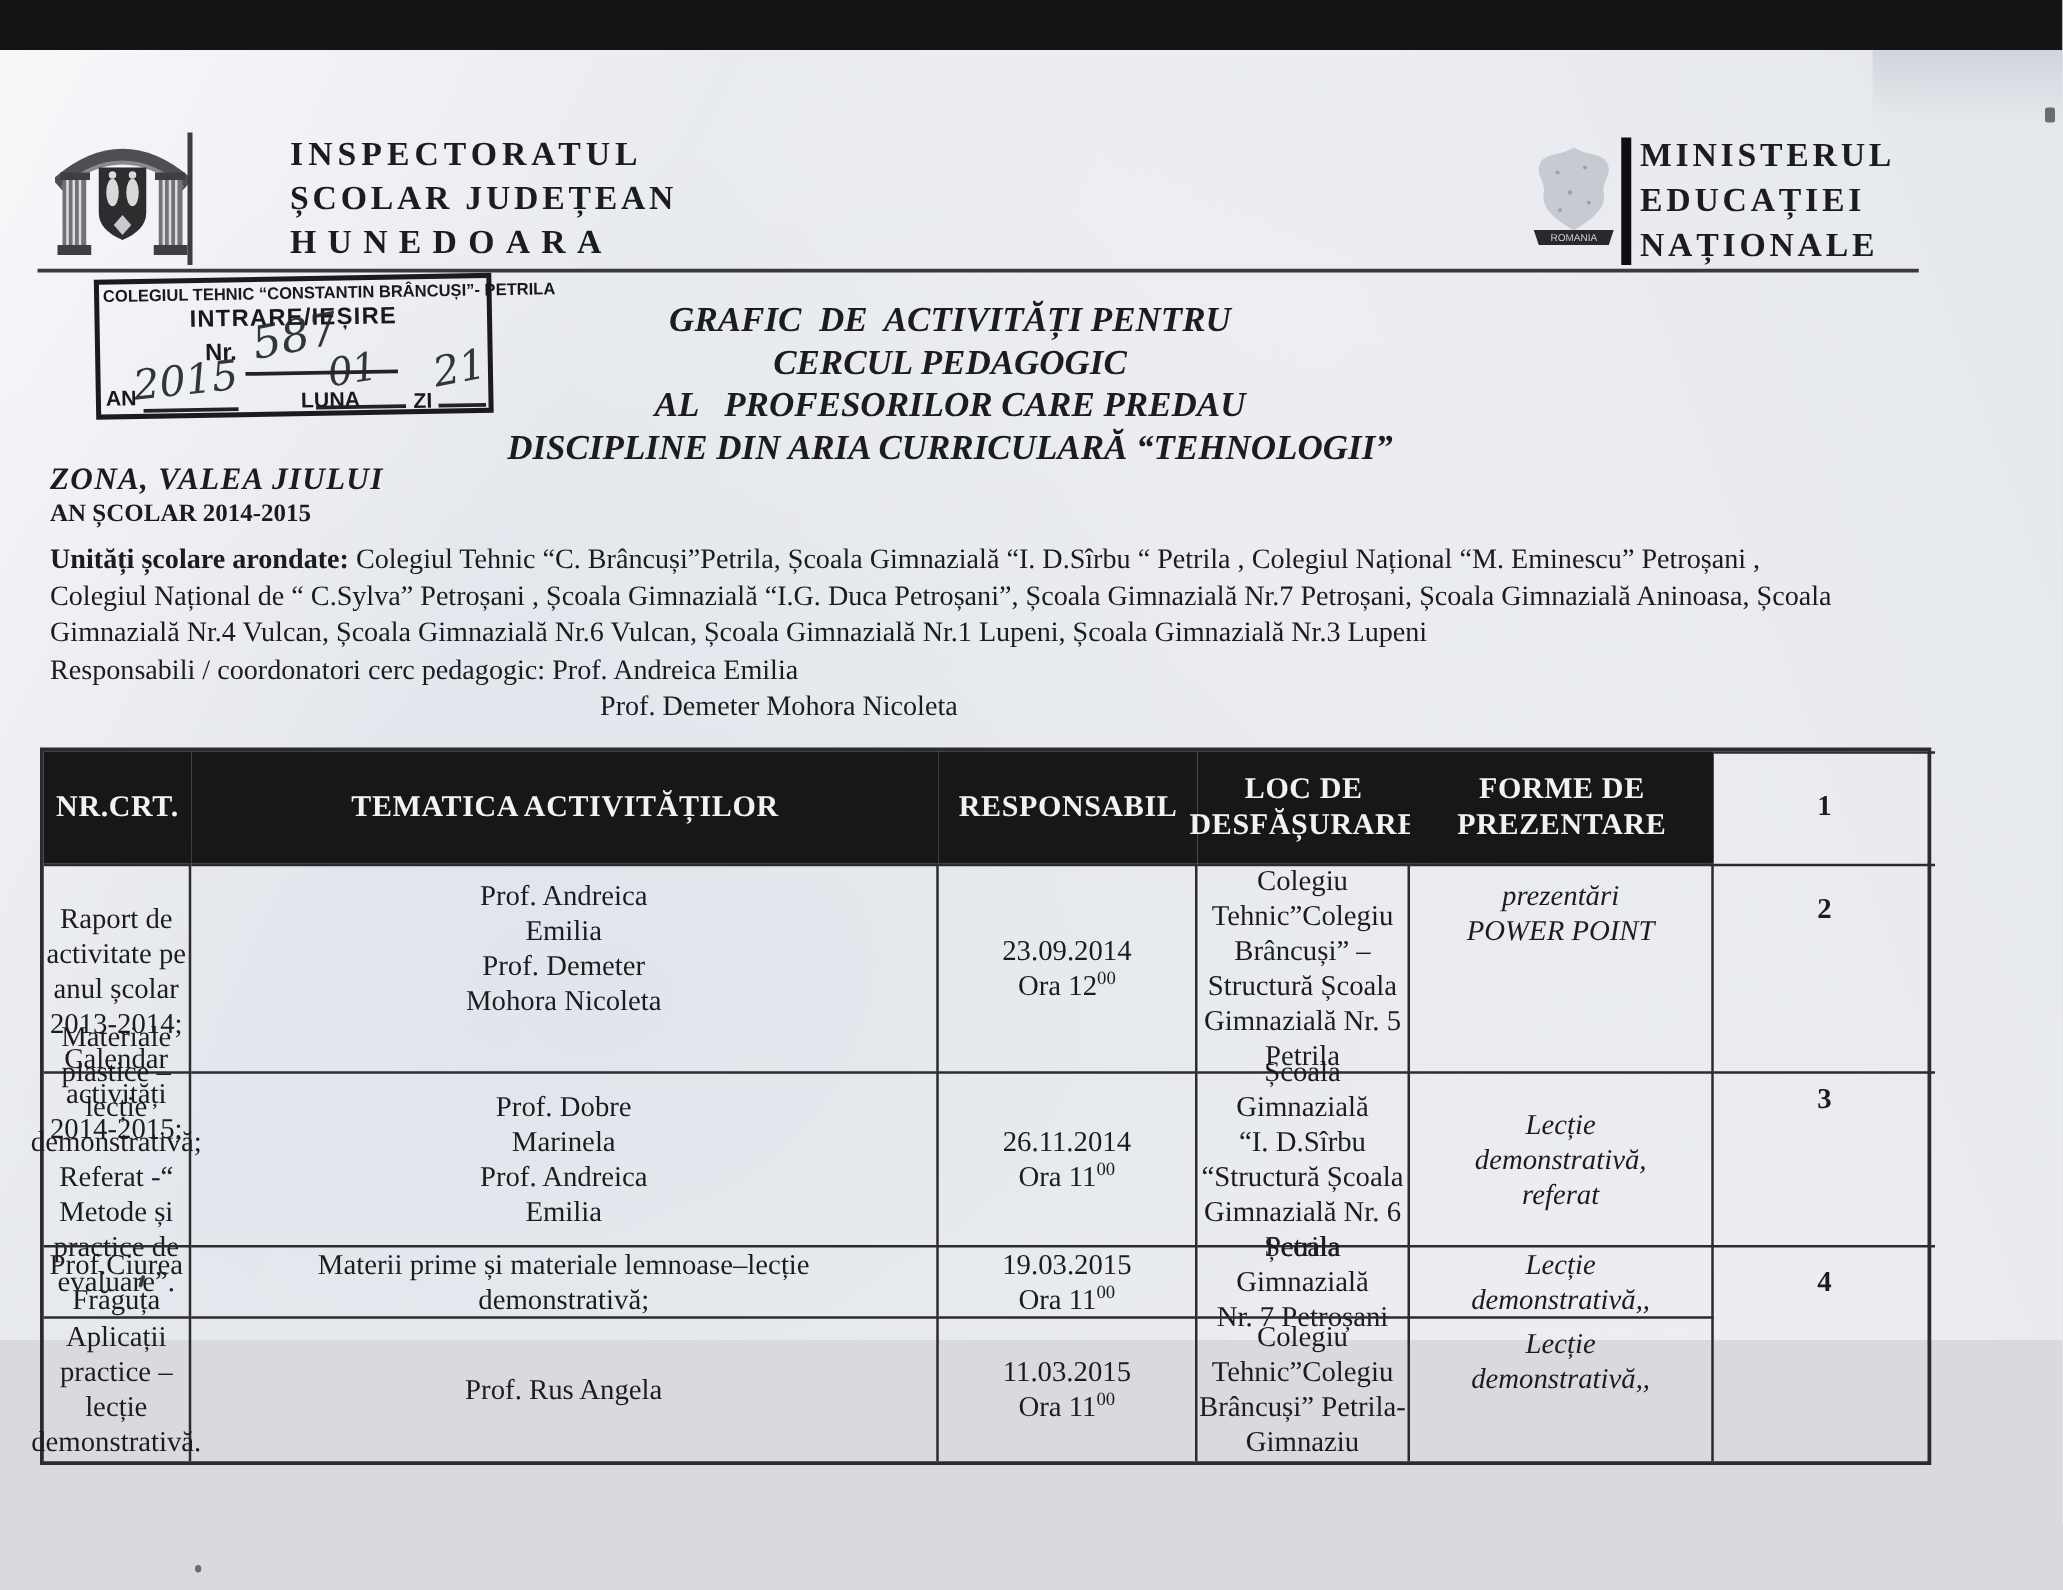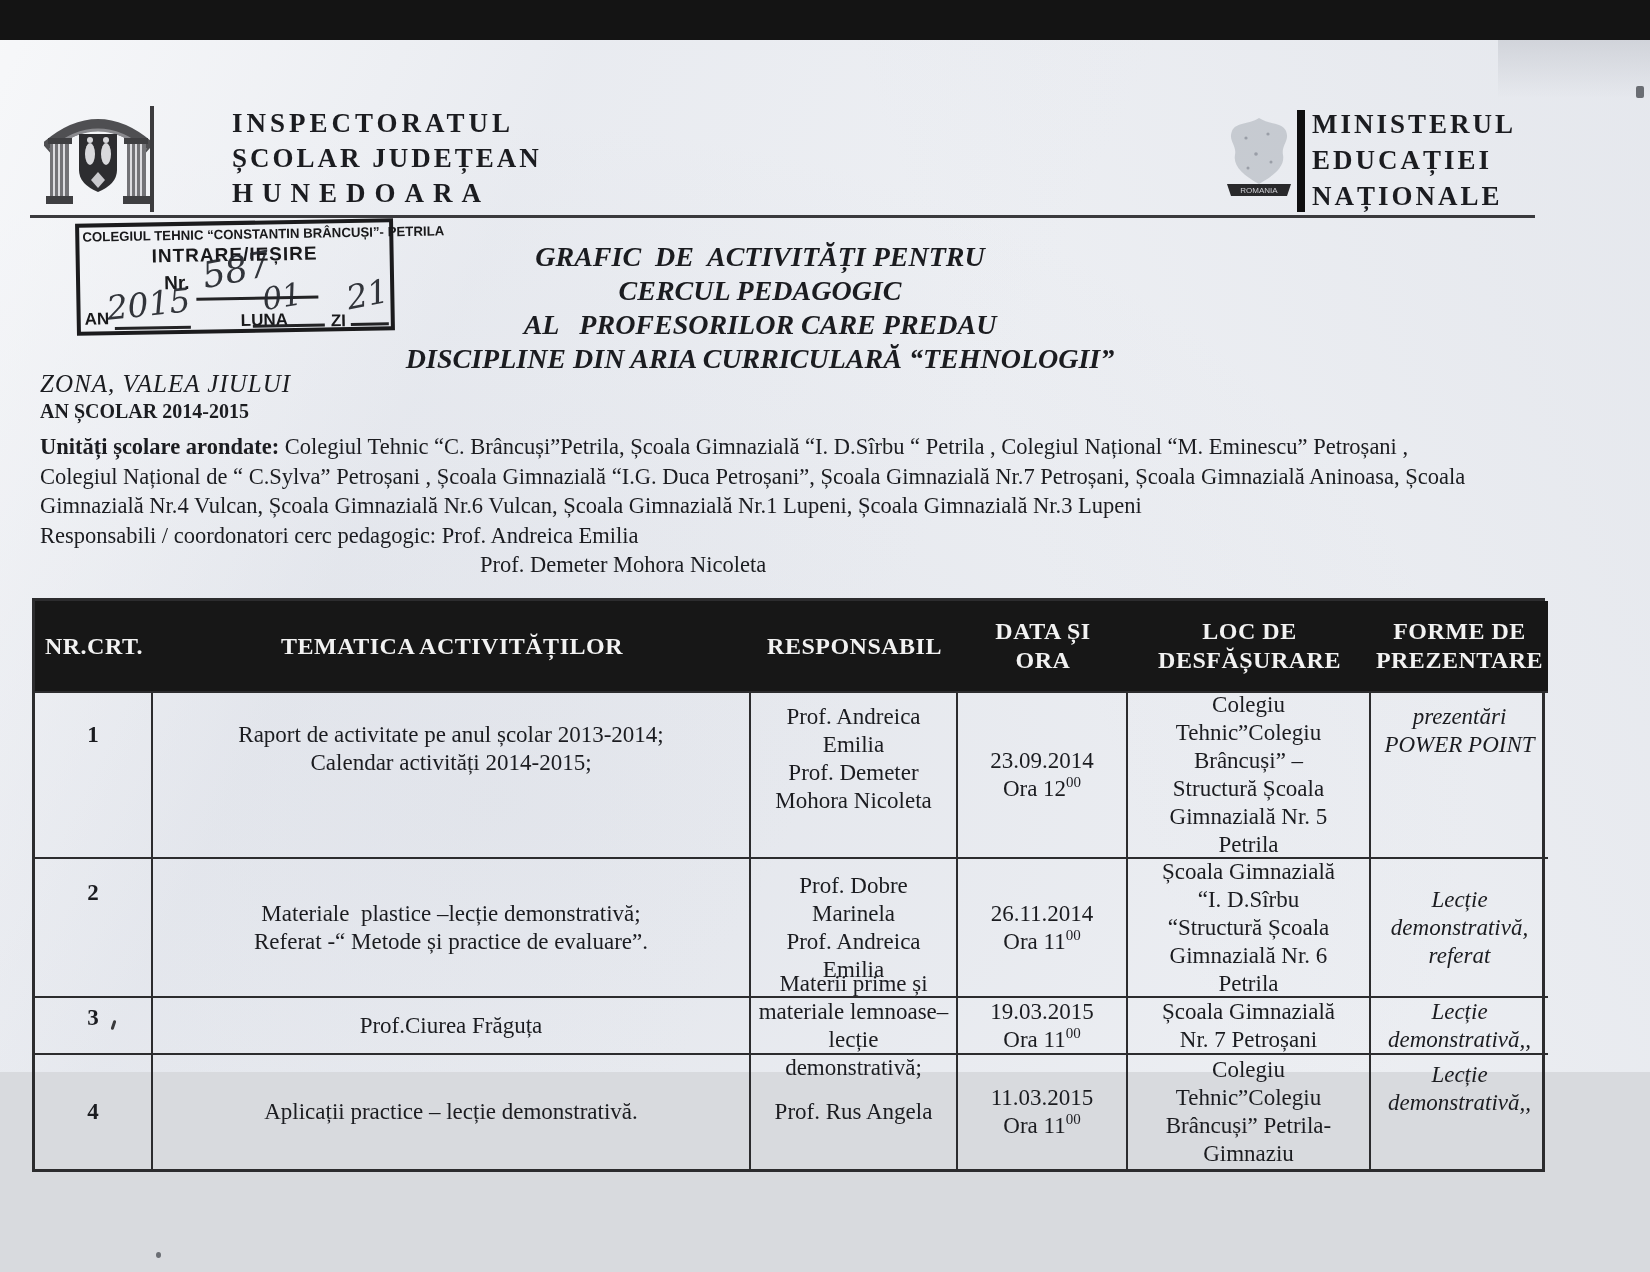--- a/index.html
+++ b/index.html
@@ -36,21 +36,21 @@
   .stamp-type{position:absolute;left:0;top:19px;width:100%;text-align:center;font-size:19px;font-weight:bold;letter-spacing:1px;}
   .stamp-lbl{position:absolute;font-weight:bold;}
   .u{position:absolute;height:3px;background:#232325;}
   .hand{position:absolute;font-family:"DejaVu Serif", serif;font-style:italic;color:#23262c;opacity:.92;}
 
   
   .doc-title{position:absolute;left:375px;top:240px;width:770px;text-align:center;
              font-weight:bold;font-style:italic;font-size:28px;line-height:34px;}
   .doc-title div{white-space:pre;}
 
-  .zona{position:absolute;left:40px;top:370px;font-weight:normal;font-style:italic;font-size:25px;letter-spacing:1px;}
+  .zona{position:absolute;left:40px;top:370px;font-weight:bold;font-style:italic;font-size:25px;letter-spacing:1px;}
   .anscolar{position:absolute;left:40px;top:400px;font-weight:bold;font-size:20px;}
   .para{position:absolute;left:40px;top:432px;width:1448px;font-size:22.5px;line-height:29.5px;}
   .para b{font-weight:bold;}
   .resp2{margin-left:440px;}
 
   
   .tbl{position:absolute;left:32px;top:598px;width:1513px;
        display:grid;grid-template-columns:118px 598px 207px 170px 243px 177px;
        grid-template-rows:90px 166px 139px 57px 116px;
        border:3px solid #2c2c2e;box-sizing:border-box;}
@@ -156,22 +156,20 @@
   <div class="para">
     <div><b>Unități școlare arondate:</b><span> Colegiul Tehnic “C. Brâncuși”Petrila, Școala Gimnazială “I. D.Sîrbu “ Petrila , Colegiul Național “M. Eminescu” Petroșani , Colegiul Național de “ C.Sylva” Petroșani , Școala Gimnazială “I.G. Duca Petroșani”, Școala Gimnazială Nr.7 Petroșani, Școala Gimnazială Aninoasa, Școala Gimnazială Nr.4 Vulcan, Școala Gimnazială Nr.6 Vulcan, Școala Gimnazială Nr.1 Lupeni, Școala Gimnazială Nr.3 Lupeni</span></div>
     <div>Responsabili / coordonatori cerc pedagogic: Prof. Andreica Emilia</div>
     <div class="resp2">Prof. Demeter Mohora Nicoleta</div>
   </div>
 
   <div class="tbl">
     <div class="th">NR.CRT.</div>
     <div class="th">TEMATICA ACTIVITĂȚILOR</div>
     <div class="th">RESPONSABIL</div>
-    <div class="th">DATA ȘI
-ORA</div>
     <div class="th">LOC DE
 DESFĂȘURARE</div>
     <div class="th">FORME DE
 PREZENTARE</div>
 
     <div class="td nrcell vtop pt28">1</div>
     <div class="td vtop pt28">Raport de activitate pe anul școlar 2013-2014;
 Calendar activități 2014-2015;</div>
     <div class="td vtop pt10">Prof. Andreica
 Emilia

